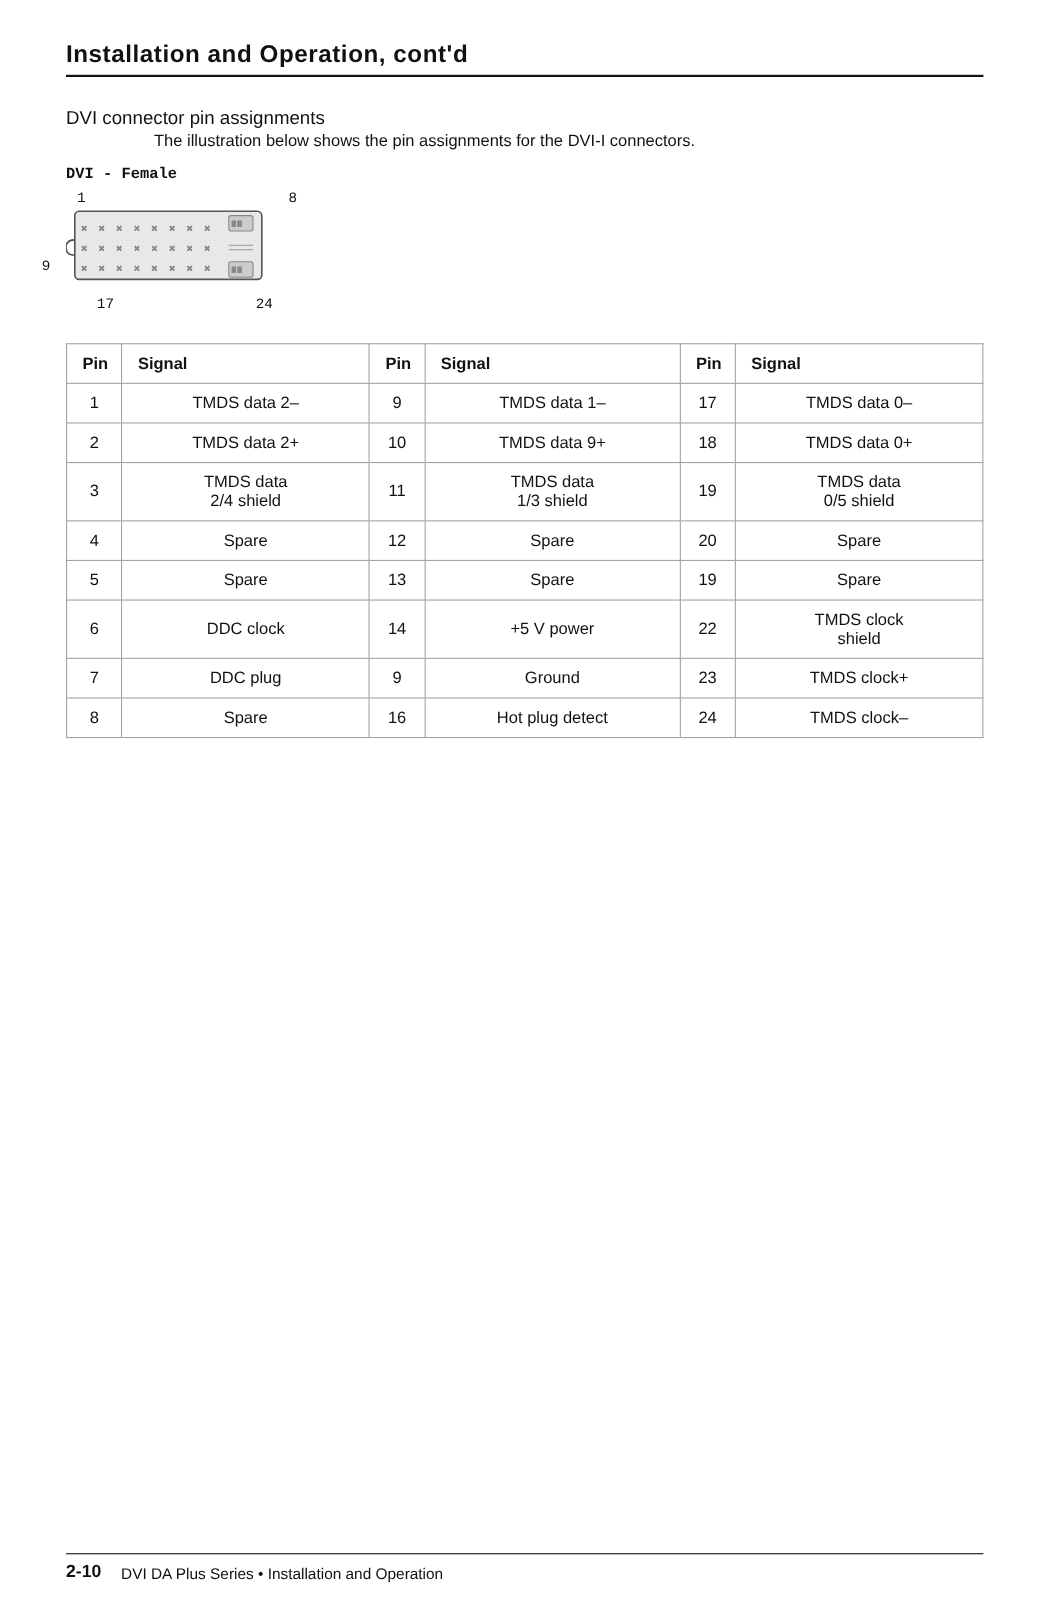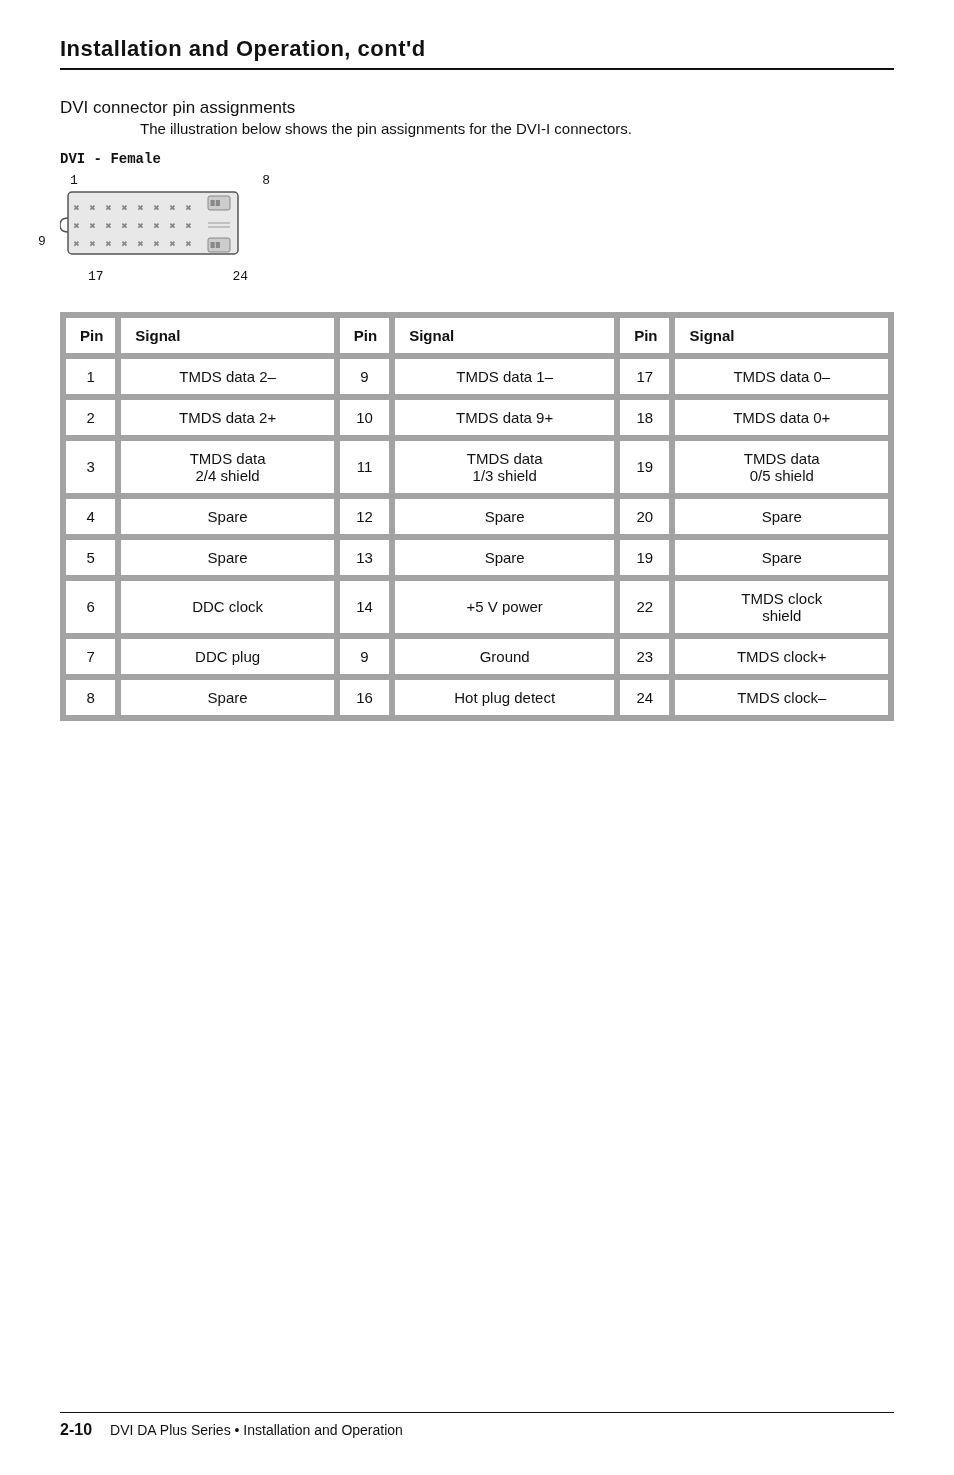--- a/index.html
+++ b/index.html
@@ -123,21 +123,21 @@
     }
 
     
     .pin-table {
       width: 100%;
       border-collapse: collapse;
       margin-top: 6px;
       font-size: 15px;
     }
     .pin-table th, .pin-table td {
-      border: 6px solid #a3a3a3;
+      border: 1px solid #a3a3a3;
       padding: 9px 12px;
       text-align: center;
       vertical-align: middle;
     }
     .pin-table th {
       font-weight: 900;
       font-size: 15px;
       text-align: left;
       padding-left: 14px;
     }

